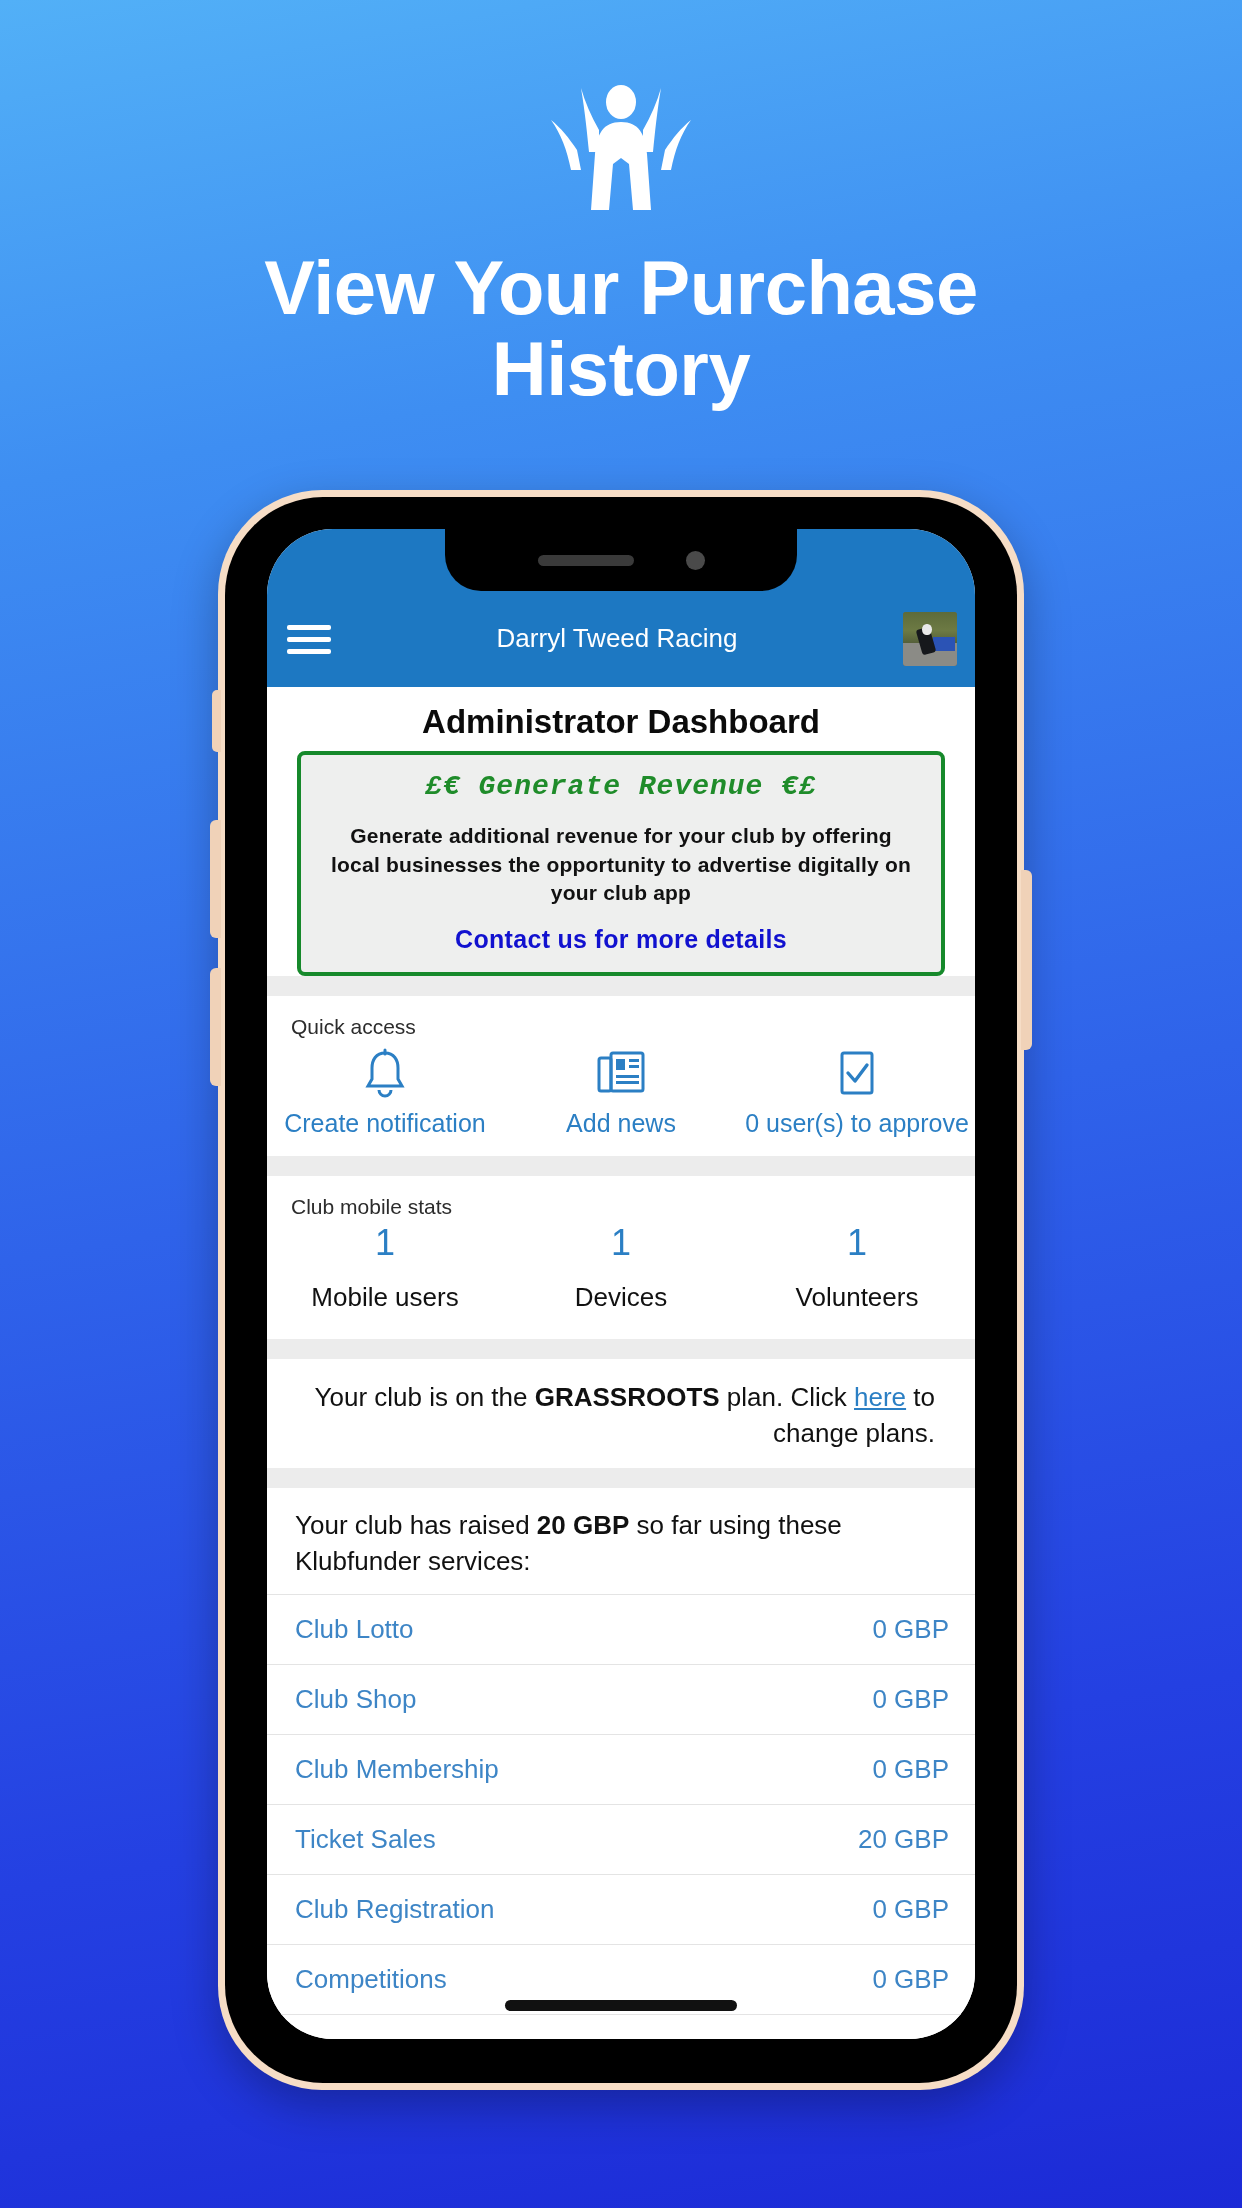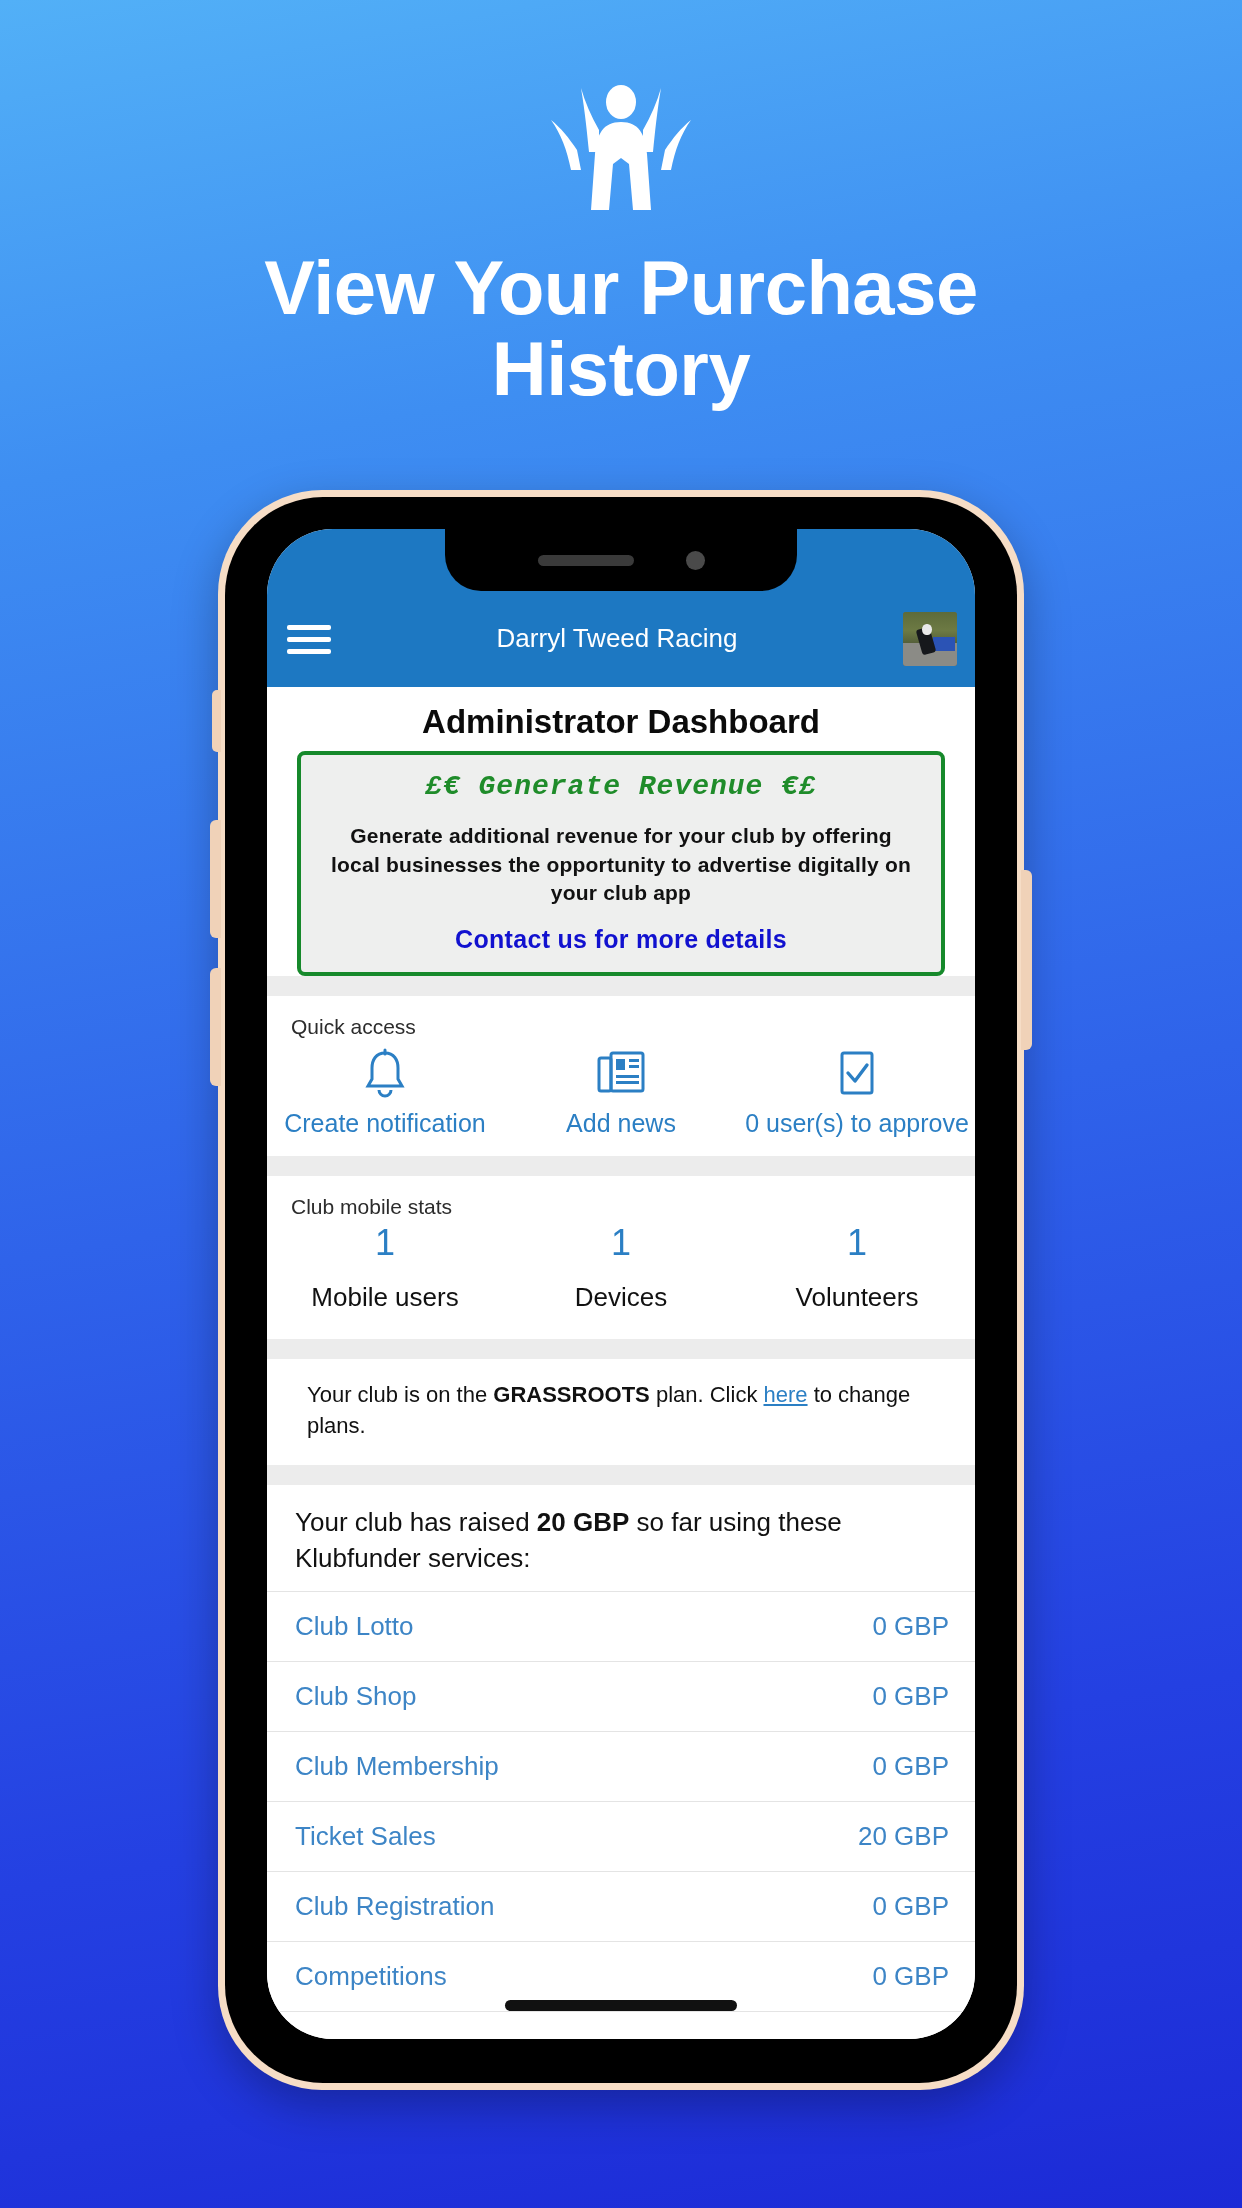--- a/index.html
+++ b/index.html
@@ -144,22 +144,22 @@
   .triple { display:flex; }
   .triple > div { flex:1; text-align:center; }
 
   .qa-icon { height:60px; display:flex; align-items:center; justify-content:center; margin-bottom:6px; }
   .qa-label { color:#2b7fc4; font-size:25px; padding-bottom:18px; }
 
   .stat-num { color:#2b7fc4; font-size:36px; font-weight:400; line-height:1.1; }
   .stat-label{ color:#111; font-size:26px; padding:20px 0 26px; }
 
   .plan-box {
-    background:#fff; padding:21px 40px 24px;
-    text-align:left; font-size:22px; color:#111; line-height:1.38;
+    background:#fff; padding:21px 40px 16px;
+    text-align:right; font-size:26px; color:#111; line-height:1.38;
   }
   .plan-box b { font-weight:bold; }
   .plan-box a { color:#2b7fc4; text-decoration:underline; }
 
   .raised-text {
     padding:20px 28px 14px;
     font-size:26px; color:#111; line-height:1.38;
   }
   .raised-text b { font-weight:bold; }
 

